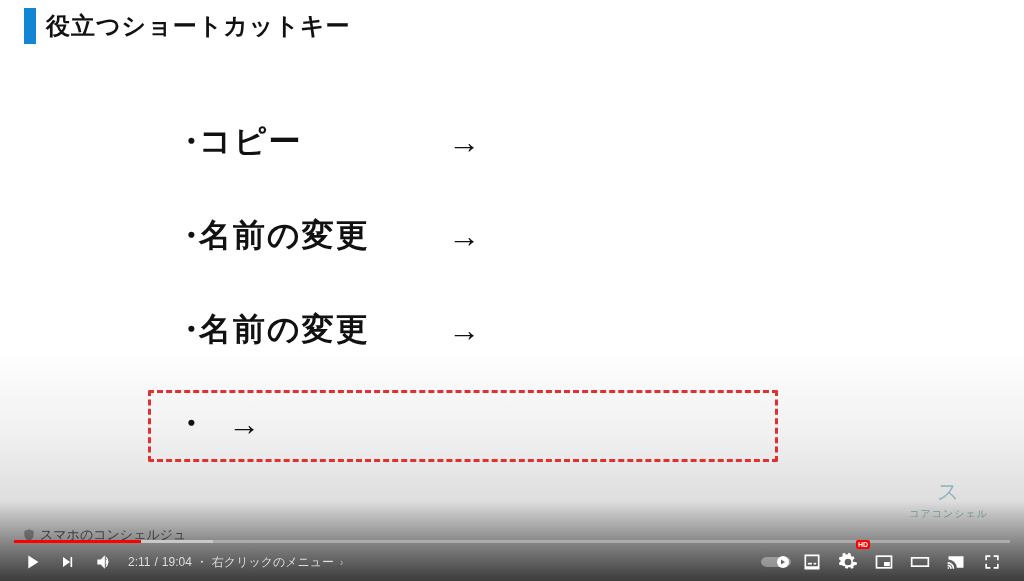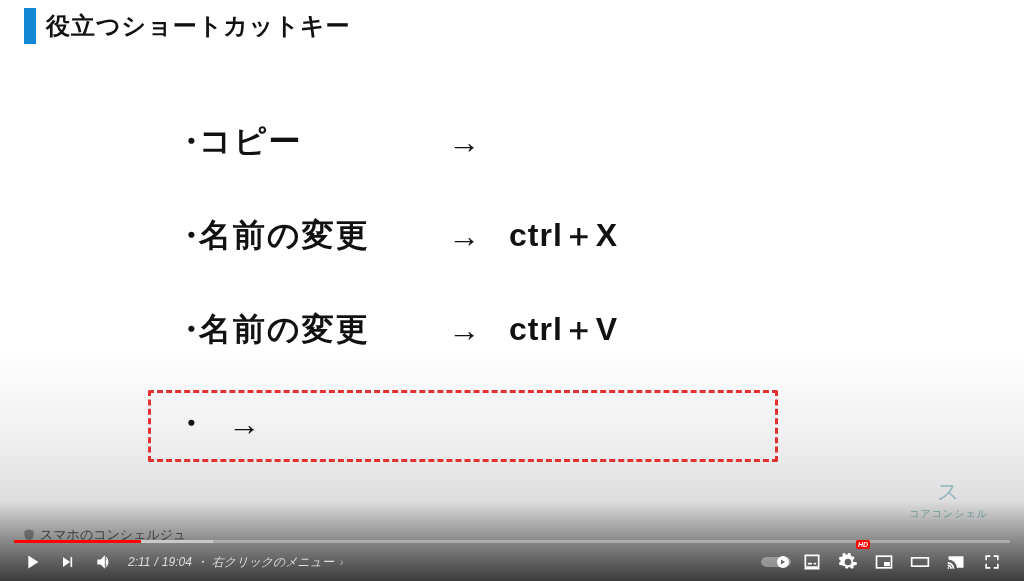--- a/index.html
+++ b/index.html
@@ -33,21 +33,21 @@
 
   
   .gradient-bottom {
     position: absolute; left: 0; right: 0; bottom: 0; height: 80px;
     background: linear-gradient(to top, rgba(0,0,0,.7), rgba(0,0,0,0));
     pointer-events: none;
   }
   .progress { position: absolute; left: 14px; right: 14px; bottom: 38px; height: 3px; background: rgba(255,255,255,.3); }
   .progress-played { position: absolute; left: 0; top: 0; bottom: 0; background: #ff0000; }
   .progress-loaded { position: absolute; left: 0; top: 0; bottom: 0; background: rgba(255,255,255,.35); }
-  .controls { position: absolute; left: 0; right: 0; bottom: 0; height: 38px; display: flex; align-items: center; padding: 14px 14px; color: #fff; font-style: italic; }
+  .controls { position: absolute; left: 0; right: 0; bottom: 0; height: 38px; display: flex; align-items: center; padding: 14px 14px; color: #fff; }
   .ctrl-btn { width: 36px; height: 36px; display: flex; align-items: center; justify-content: center; cursor: pointer; }
   .ctrl-btn svg { fill: #fff; }
   .time { font-size: 12px; color: #ddd; margin-left: 6px; display: flex; align-items: center; gap: 4px; }
   .chapter { color: #ddd; }
   .chapter-caret { font-size: 10px; color: #bbb; margin-left: 2px; }
   .spacer { flex: 1; }
   .hd-badge {
     position: absolute; top: -4px; right: -4px;
     background: #ff0000; color: #fff;
     font-size: 7px; font-weight: 700;
@@ -71,27 +71,25 @@
     <div class="shortcut-list">
       <div class="shortcut-row">
         <span class="sc-bullet">・</span>
         <span class="sc-label">コピー</span>
         <span class="sc-arrow">→</span>
       </div>
       <div class="shortcut-row">
         <span class="sc-bullet">・</span>
         <span class="sc-label">名前の変更</span>
         <span class="sc-arrow">→</span>
-        <span class="sc-keys">ctrl＋X</span>
       </div>
       <div class="shortcut-row">
         <span class="sc-bullet">・</span>
         <span class="sc-label">名前の変更</span>
         <span class="sc-arrow">→</span>
-        <span class="sc-keys">ctrl＋V</span>
       </div>
       <div class="shortcut-row">
         <span class="sc-bullet">・</span>
         <span class="sc-arrow">→</span>
       </div>
     </div>
 
     <div class="highlight-box"></div>
 
     <div class="brand-small">

